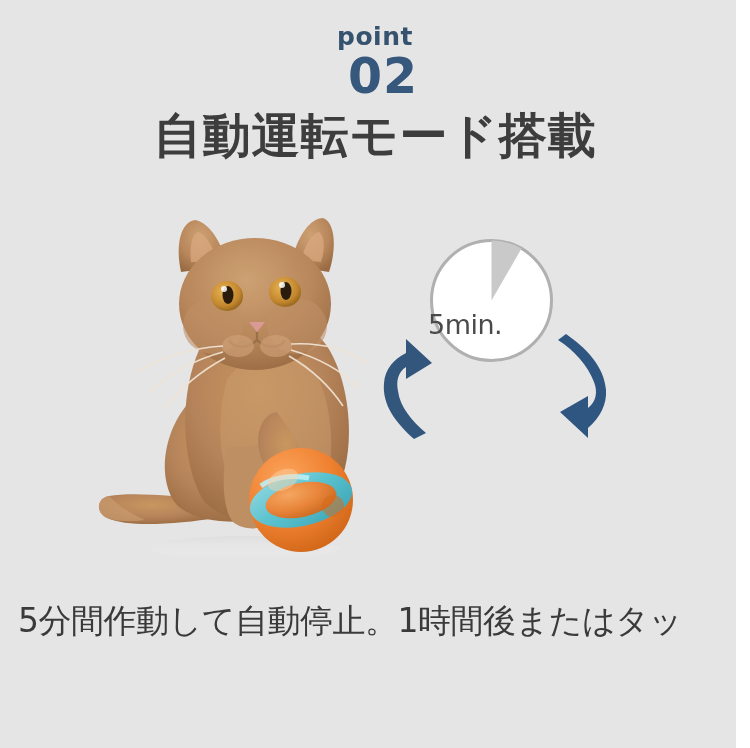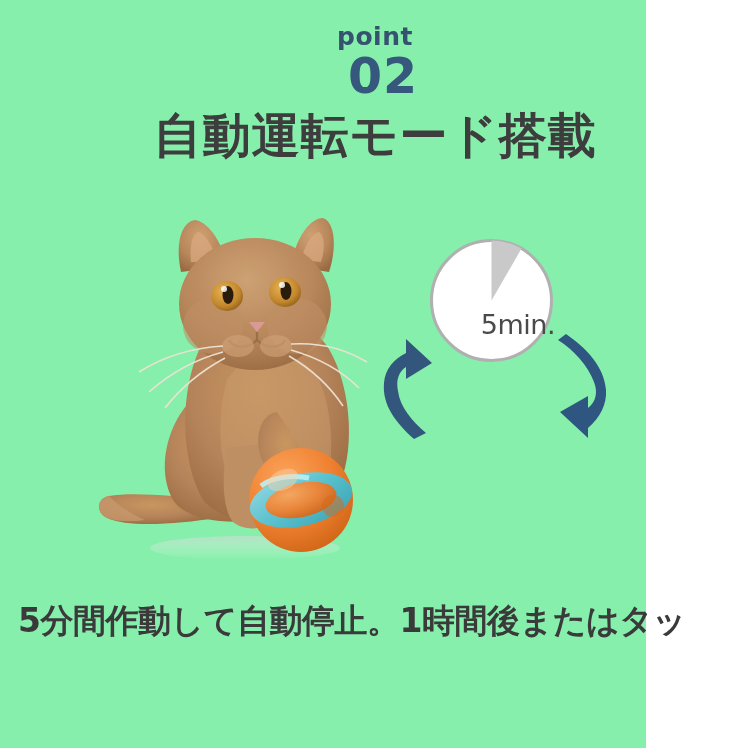--- a/index.html
+++ b/index.html
@@ -8,23 +8,23 @@
   html, body {
     width: 750px;
     height: 748px;
     background: #ffffff;
     font-family: "Liberation Sans", "DejaVu Sans", sans-serif;
     overflow: hidden;
   }
 
   #page {
     position: relative;
-    width: 646px;
+    width: 736px;
     height: 748px;
-    background: #86efac;
+    background: #e5e5e5;
   }
 
   
   .header {
     position: absolute;
     top: 24px;
     left: 0;
     width: 750px;
     text-align: center;
   }
@@ -96,21 +96,21 @@
     top: 226px;
     width: 139px;
     height: 139px;
   }
   .timer-top svg, .timer-bottom svg { display:block; width:100%; height:100%; }
 
   .timer-text {
     position: absolute;
     left: 0;
     width: 100%;
-    text-align: right;
+    text-align: left;
     color: #4a4a4a;
     font-family: "DejaVu Sans", sans-serif;
     font-weight: 400;
     pointer-events: none;
   }
   .timer-top .timer-text {
     top: 72px;
     font-size: 27px;
     letter-spacing: -0.5px;
   }
@@ -142,21 +142,21 @@
     position: absolute;
     top: 596px;
     left: 18px;
     width: 716px;
     font-size: 33px;
     line-height: 1.52;
     color: #3a3a3a;
     font-family: "DejaVu Sans", sans-serif;
     letter-spacing: -0.5px;
   }
-  .caption div { white-space: nowrap; font-weight: bold; }
+  .caption div { white-space: nowrap; }
 </style>
 </head>
 <body>
 
 <div id="page">
 
   <div class="header">
     <div class="point-label">point</div>
     <div class="point-number">02</div>
   </div>

